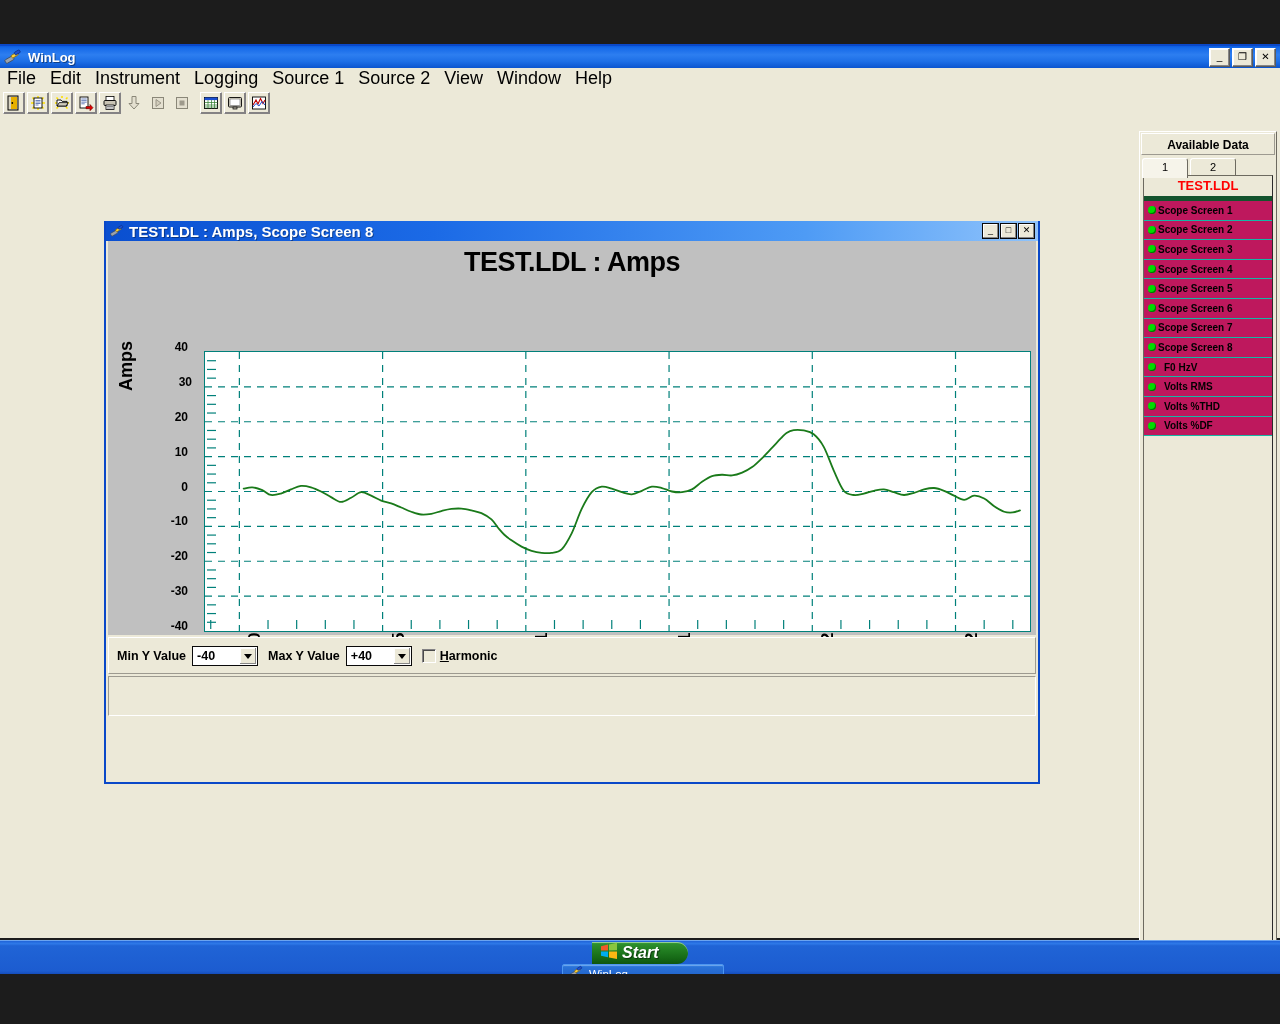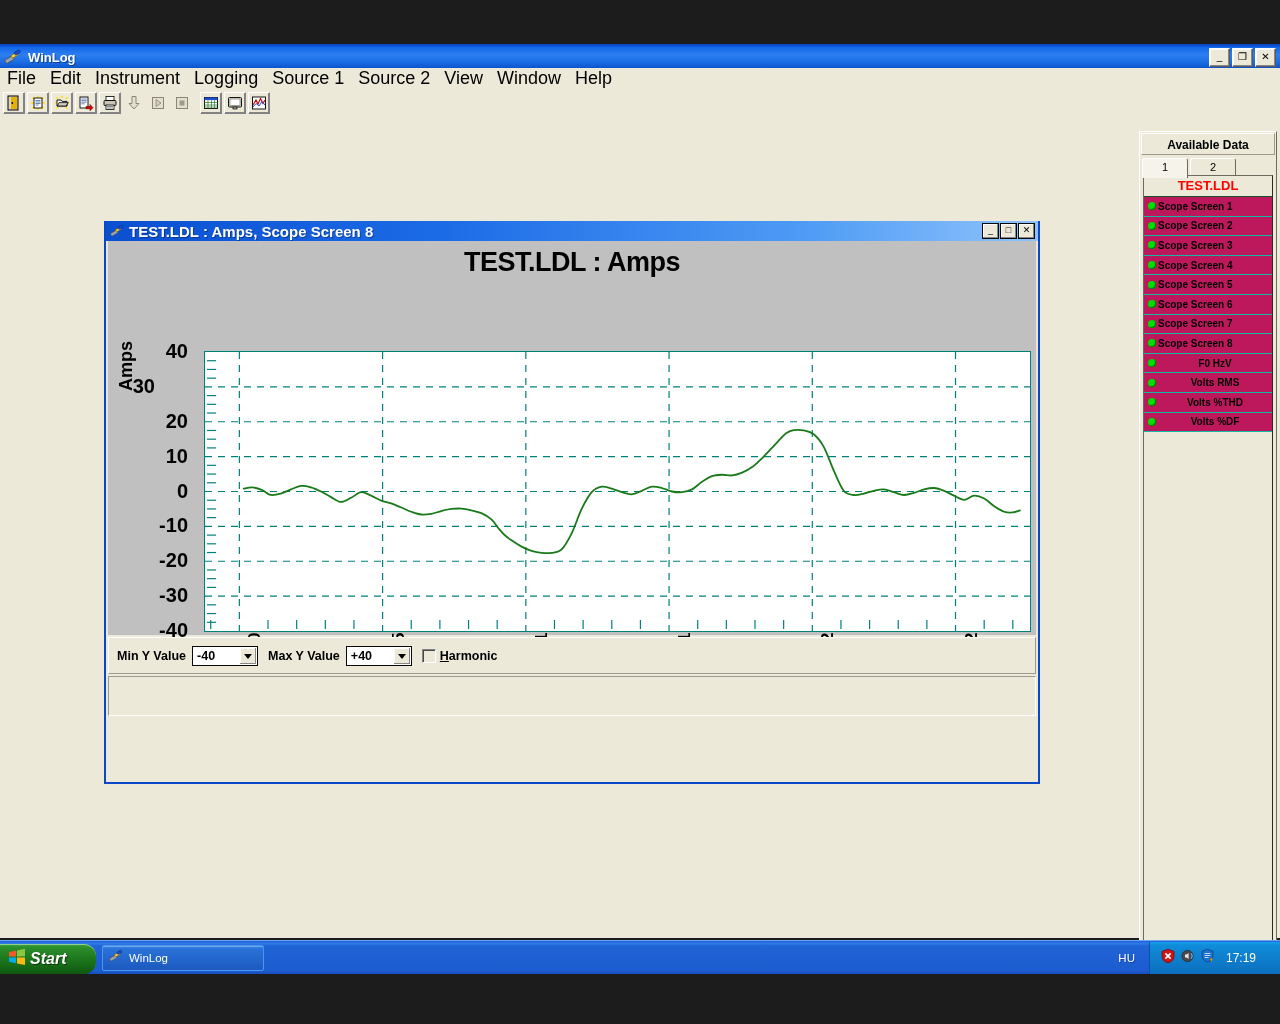--- a/index.html
+++ b/index.html
@@ -87,35 +87,35 @@
   #list-frame{
     position:absolute;left:3px;top:43px;width:130px;height:780px;
     background:#ece9d8;
     border:1px solid #6d6a60;border-right-color:#2b2b2b;border-bottom-color:#2b2b2b;
     border-top-color:#6d6a60;border-left-color:#6d6a60;
     box-sizing:border-box;overflow:hidden;
   }
   #file-label{
     height:20px;line-height:20px;text-align:center;
     color:#ff0000;font-weight:bold;font-size:13px;
-    background:#ece9d8;border-bottom:1px solid #14532d;
+    background:#ece9d8;border-bottom:5px solid #14532d;
   }
   .data-row{
     height:18.6px;display:flex;align-items:center;
     border-bottom:1px solid #14b8a6;
     background:#be185d;font-size:10px;font-weight:bold;color:#000;
     cursor:default;
   }
   .data-row .led{
     width:8px;height:8px;border-radius:50%;
     background:#00dd00;box-shadow:inset -1px -1px 0 #007700;
     margin-left:4px;flex:none;
   }
   .data-row .rlabel{margin-left:2px;}
-  .data-row.centered .rlabel{flex:1;text-align:center;margin-left:8px;padding-right:6px;}
+  .data-row.centered .rlabel{flex:1;margin-left:8px;padding-right:6px;}
   
   #chart-window{
     position:absolute;left:104px;top:175px;width:936px;height:563px;
     background:#ece9d8;
     border:2px solid #0a48c8;border-top:none;
     box-sizing:border-box;
   }
   #chart-titlebar{
     height:20px;
     background:linear-gradient(to right,#0a4fd0 0%,#1b6ae6 35%,#4e9bf5 75%,#8fc3fb 100%);
@@ -143,21 +143,21 @@
   }
   
   #plot{
     position:absolute;left:96px;top:110px;width:827px;height:281px;
     background:#ffffff;
     border:1px solid #00807a;
     box-sizing:border-box;
   }
   #plot svg{display:block;}
   .ytick-label{
-    position:absolute;right:0;font-size:20px;font-weight:bold;color:#000;
+    position:absolute;right:0;font-size:12px;font-weight:bold;color:#000;
     text-align:right;width:46px;
   }
   #ylabel{
     position:absolute;left:8px;top:150px;
     font-size:18px;font-weight:bold;color:#000;
     transform:rotate(-90deg);transform-origin:left top;
     white-space:nowrap;
   }
   .xtick-label{
     position:absolute;font-size:17px;font-weight:bold;color:#000;
@@ -205,21 +205,21 @@
     width:220px;border-right:1px solid #9d9a90;box-sizing:border-box;
     padding:4px 0 0 22px;
   }
   #stat-cell2{flex:1;}
   .stat-line{font-size:12.5px;font-weight:bold;color:#000;line-height:14px;}
   
   #taskbar{
     position:absolute;left:0;top:940px;width:1280px;height:34px;
     background:linear-gradient(to bottom,#1f63d8 0%,#2f7ae8 8%,#2064d6 14%,#1c5cd0 88%,#1348b4 100%);
     border-top:1px solid #6ba4f0;
-    display:flex;align-items:center;
+    display:flex;align-items:center;flex-direction:column;
   }
   #start-btn{
     height:30px;width:96px;margin:1px 0 0 0;
     background:linear-gradient(to bottom,#3faa3f 0%,#2d8f2d 10%,#1f7a1f 45%,#176b17 70%,#0f560f 100%);
     border-radius:0 12px 12px 0;
     display:flex;align-items:center;cursor:default;
     box-shadow:inset 0 1px 0 rgba(255,255,255,.45);
   }
   #start-btn .slabel{
     color:#fff;font-size:16px;font-weight:bold;font-style:italic;
@@ -434,21 +434,21 @@
         <span class="ct-btn">□</span>
         <span class="ct-btn">✕</span>
       </span>
     </div>
 
     <div id="chart-body">
       <div id="chart-title">TEST.LDL : Amps</div>
       <div id="ylabel">Amps</div>
       <div id="yticks">
           <div class="ytick-label" style="top: 99px; right: 848px;">40</div>
-          <div class="ytick-label" style="top: 133.875px; right: 881px;">30</div>
+          <div class="ytick-label" style="top: 133.875px; right: 844px;">30</div>
           <div class="ytick-label" style="top: 168.75px; right: 848px;">20</div>
           <div class="ytick-label" style="top: 203.625px; right: 848px;">10</div>
           <div class="ytick-label" style="top: 238.5px; right: 848px;">0</div>
           <div class="ytick-label" style="top: 273.375px; right: 848px;">-10</div>
           <div class="ytick-label" style="top: 308.25px; right: 848px;">-20</div>
           <div class="ytick-label" style="top: 343.125px; right: 848px;">-30</div>
           <div class="ytick-label" style="top: 378px; right: 848px;">-40</div>
         </div>
       <div id="xticks">
           <div class="xtick-label" style="left: 137.375px; top: 401px;">0</div>

